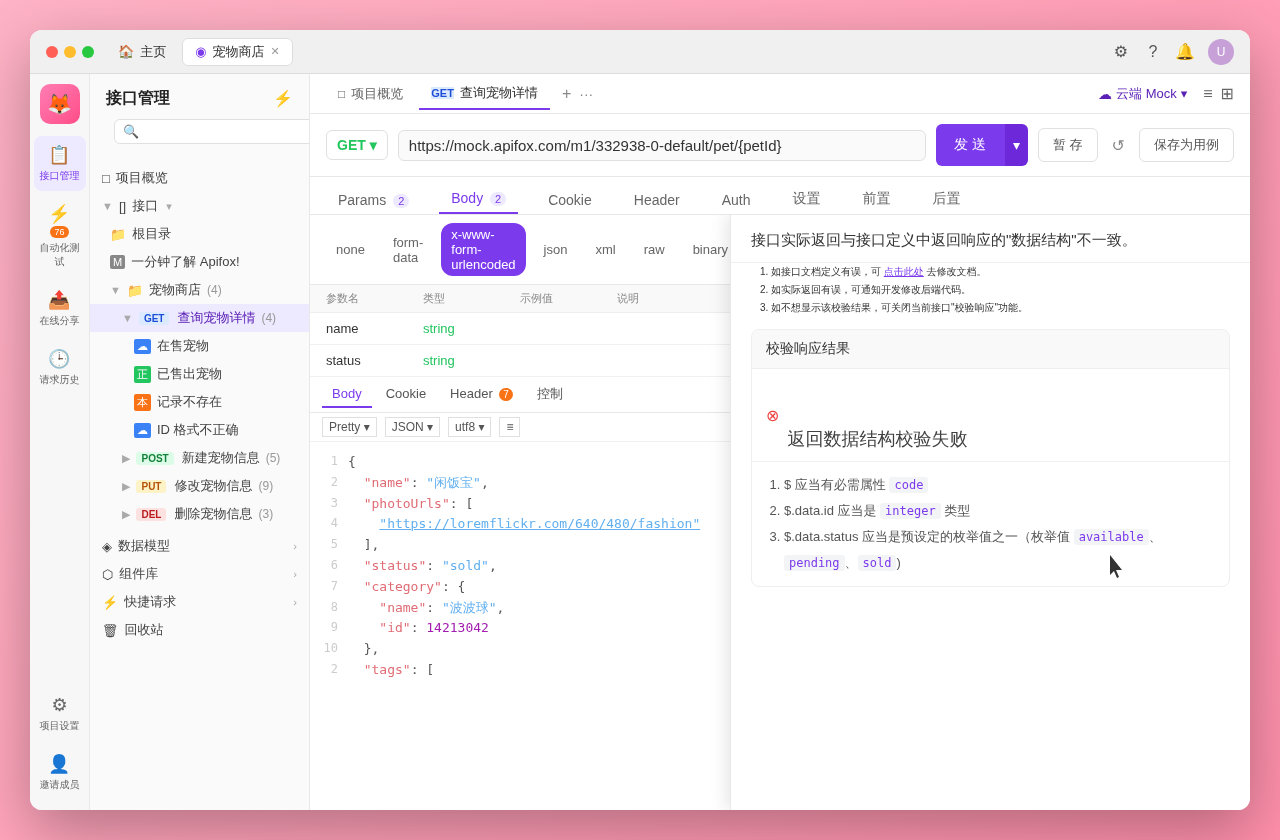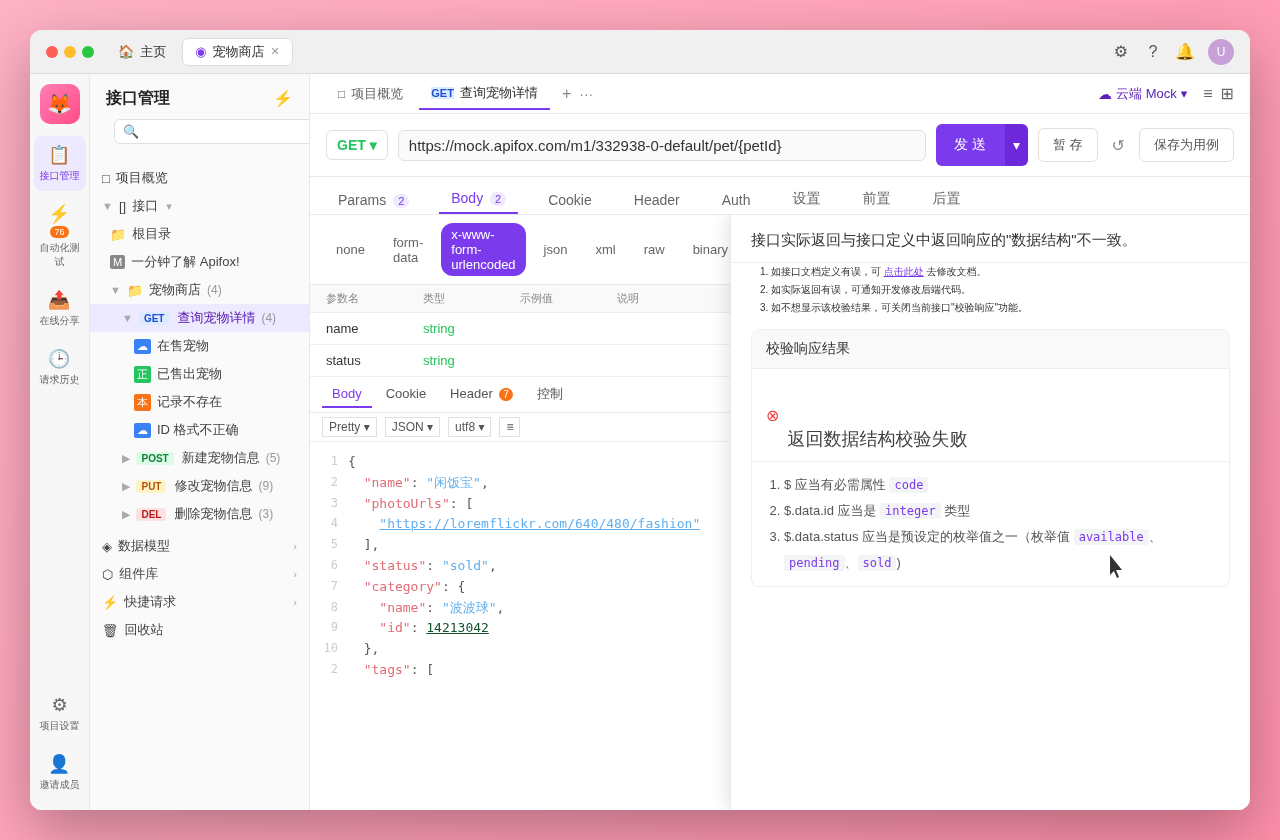--- a/index.html
+++ b/index.html
@@ -442,21 +442,21 @@
       color: #ccc;
       font-size: 12px;
       text-align: right;
       padding-right: 10px;
       user-select: none;
       flex-shrink: 0;
     }
     .line-content { flex: 1; white-space: pre; }
     .json-key { color: #e06c75; }
     .json-str { color: #61afef; }
-    .json-num { color: #14532d; text-decoration: underline; }
+    .json-num { color: #a21caf; }
     .json-link { color: #61afef; text-decoration: underline; cursor: pointer; }
     .json-punc { color: #555; }
 
     
     .overlay-panel {
       position: absolute;
       top: 0; right: 0;
       width: 520px;
       height: 100%;
       background: #fff;

